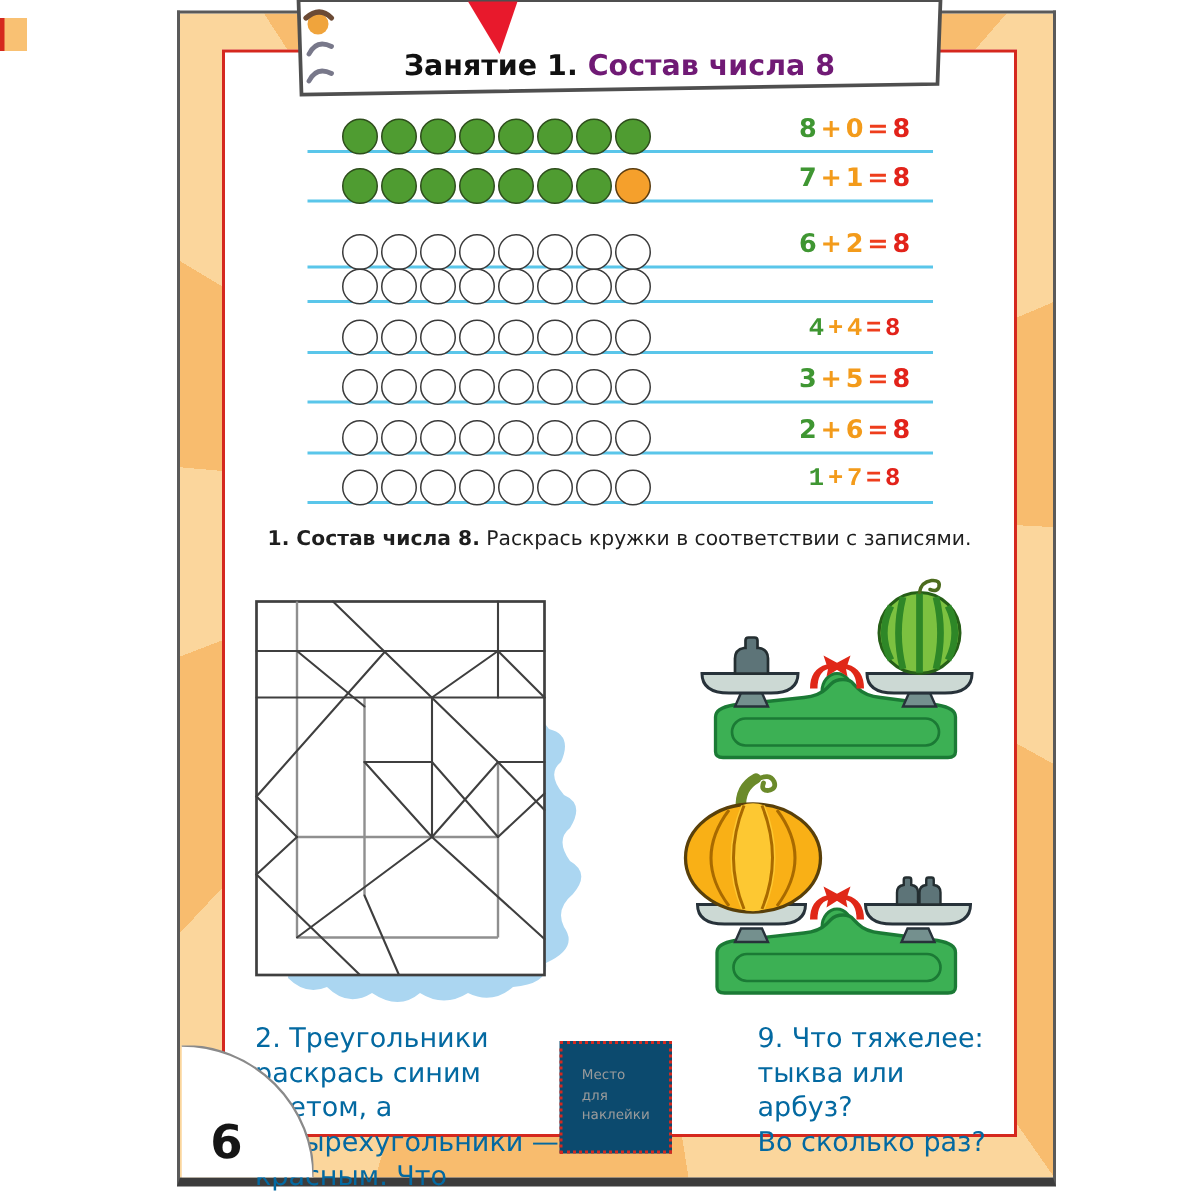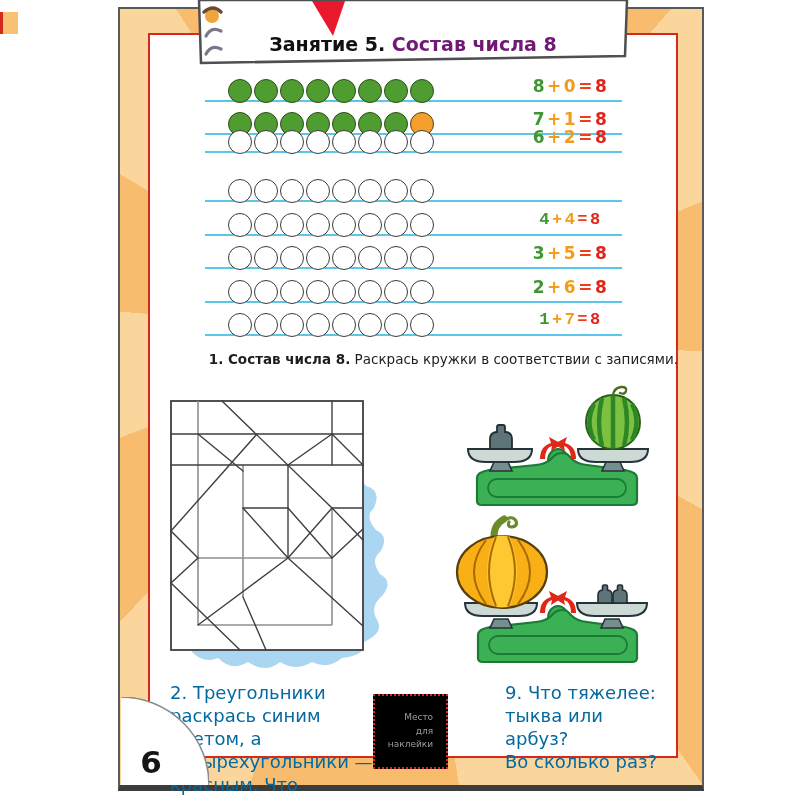--- a/index.html
+++ b/index.html
@@ -24,30 +24,30 @@
   .row-circles{position:absolute;left:228px;top:0;display:flex;gap:2px;}
   .circle{width:24px;height:24px;border-radius:50%;border:1.8px solid #3a3a3a;background:#fff;box-sizing:border-box;}
   .c-green{background:#4f9c31;border-color:#2e4d1c;}
   .c-orange{background:#f5a02c;border-color:#5a3c10;}
   .row-eq{position:absolute;left:518px;top:-3px;width:104px;text-align:center;
           font-weight:bold;font-size:17px;letter-spacing:.5px;white-space:nowrap;}
   .row-eq span{margin:0 1px;}
   .t-green{color:#3f9632}.t-orange{color:#f39b1b}.t-eq{color:#ee3d1c}.t-red{color:#e2231a}
 
   
-  .task1{position:absolute;left:148px;top:351px;width:530px;text-align:right;
+  .task1{position:absolute;left:148px;top:351px;width:530px;text-align:center;
          font-size:13.5px;color:#1e1e1e;}
   .task-block{position:absolute;font-size:18px;line-height:1.28;color:#0369a1;white-space:pre-line;}
   #task2{left:170px;top:681px;width:210px;}
   #task3{left:505px;top:681px;width:160px;}
 
   
   .sticker{position:absolute;left:373px;top:694px;width:75px;height:75px;box-sizing:border-box;
-           background:#000000;border:2px dotted #d5281e;display:flex;align-items:center;justify-content:center;
-           text-align:right;font-size:9px;line-height:1.5;color:#9b9b9b;white-space:pre-line;}
+           background:#0c4a6e;border:2px dotted #d5281e;display:flex;align-items:center;justify-content:center;
+           text-align:left;font-size:9px;line-height:1.5;color:#9b9b9b;white-space:pre-line;}
 
   
   .corner{position:absolute;left:121px;top:697px;width:88px;height:88px;}
   .pagenum{position:absolute;left:129px;top:744px;width:44px;text-align:center;
            font-size:31px;font-weight:bold;color:#151515;}
 
   
   .title-sheet{position:absolute;left:196px;top:0;width:434px;height:70px;}
   .title-text{position:absolute;left:196px;top:33px;width:434px;text-align:center;
               font-size:19px;font-weight:bold;color:#111;}
@@ -89,21 +89,21 @@
           <span class="circle c-green"></span>
           <span class="circle c-green"></span>
           <span class="circle c-green"></span>
           <span class="circle c-green"></span>
           <span class="circle c-green"></span>
           <span class="circle c-green"></span>
           <span class="circle c-orange"></span>
         </div>
         <div class="row-eq"><span class="t-green">7</span><span class="t-orange">+</span><span class="t-orange">1</span><span class="t-eq">=</span><span class="t-red">8</span></div>
       </div>
-      <div class="comp-row" style="top: 130px;">
+      <div class="comp-row" style="top: 156px;">
         <div class="row-line"></div>
         <div class="row-circles">
           <span class="circle "></span>
           <span class="circle "></span>
           <span class="circle "></span>
           <span class="circle "></span>
           <span class="circle "></span>
           <span class="circle "></span>
           <span class="circle "></span>
           <span class="circle "></span>
@@ -294,17 +294,17 @@
     <path d="M3,0 L431,0 L429,56 L5,63 Z" fill="#ffffff" stroke="#4f4f4f" stroke-width="2.5"></path>
     <path d="M116,1 L149,1 L137,36 Z" fill="#e8192c"></path>
     <g>
       <circle cx="16" cy="16" r="7" fill="#f0a43c"></circle>
       <path d="M8,12 q9,-8 17,0" fill="none" stroke="#6b4a35" stroke-width="3.5" stroke-linecap="round"></path>
       <path d="M10,36 q5,-10 15,-5" fill="none" stroke="#78788a" stroke-width="3.2" stroke-linecap="round"></path>
       <path d="M10,54 q5,-10 15,-5" fill="none" stroke="#78788a" stroke-width="3.2" stroke-linecap="round"></path>
     </g>
   </svg>
   <div class="title-text">
-    <span>Занятие 5.</span>
+    <span>Занятие 1.</span>
     <span class="red">Состав числа 8</span>
   </div>
 
 </div>
 
 </body></html>

